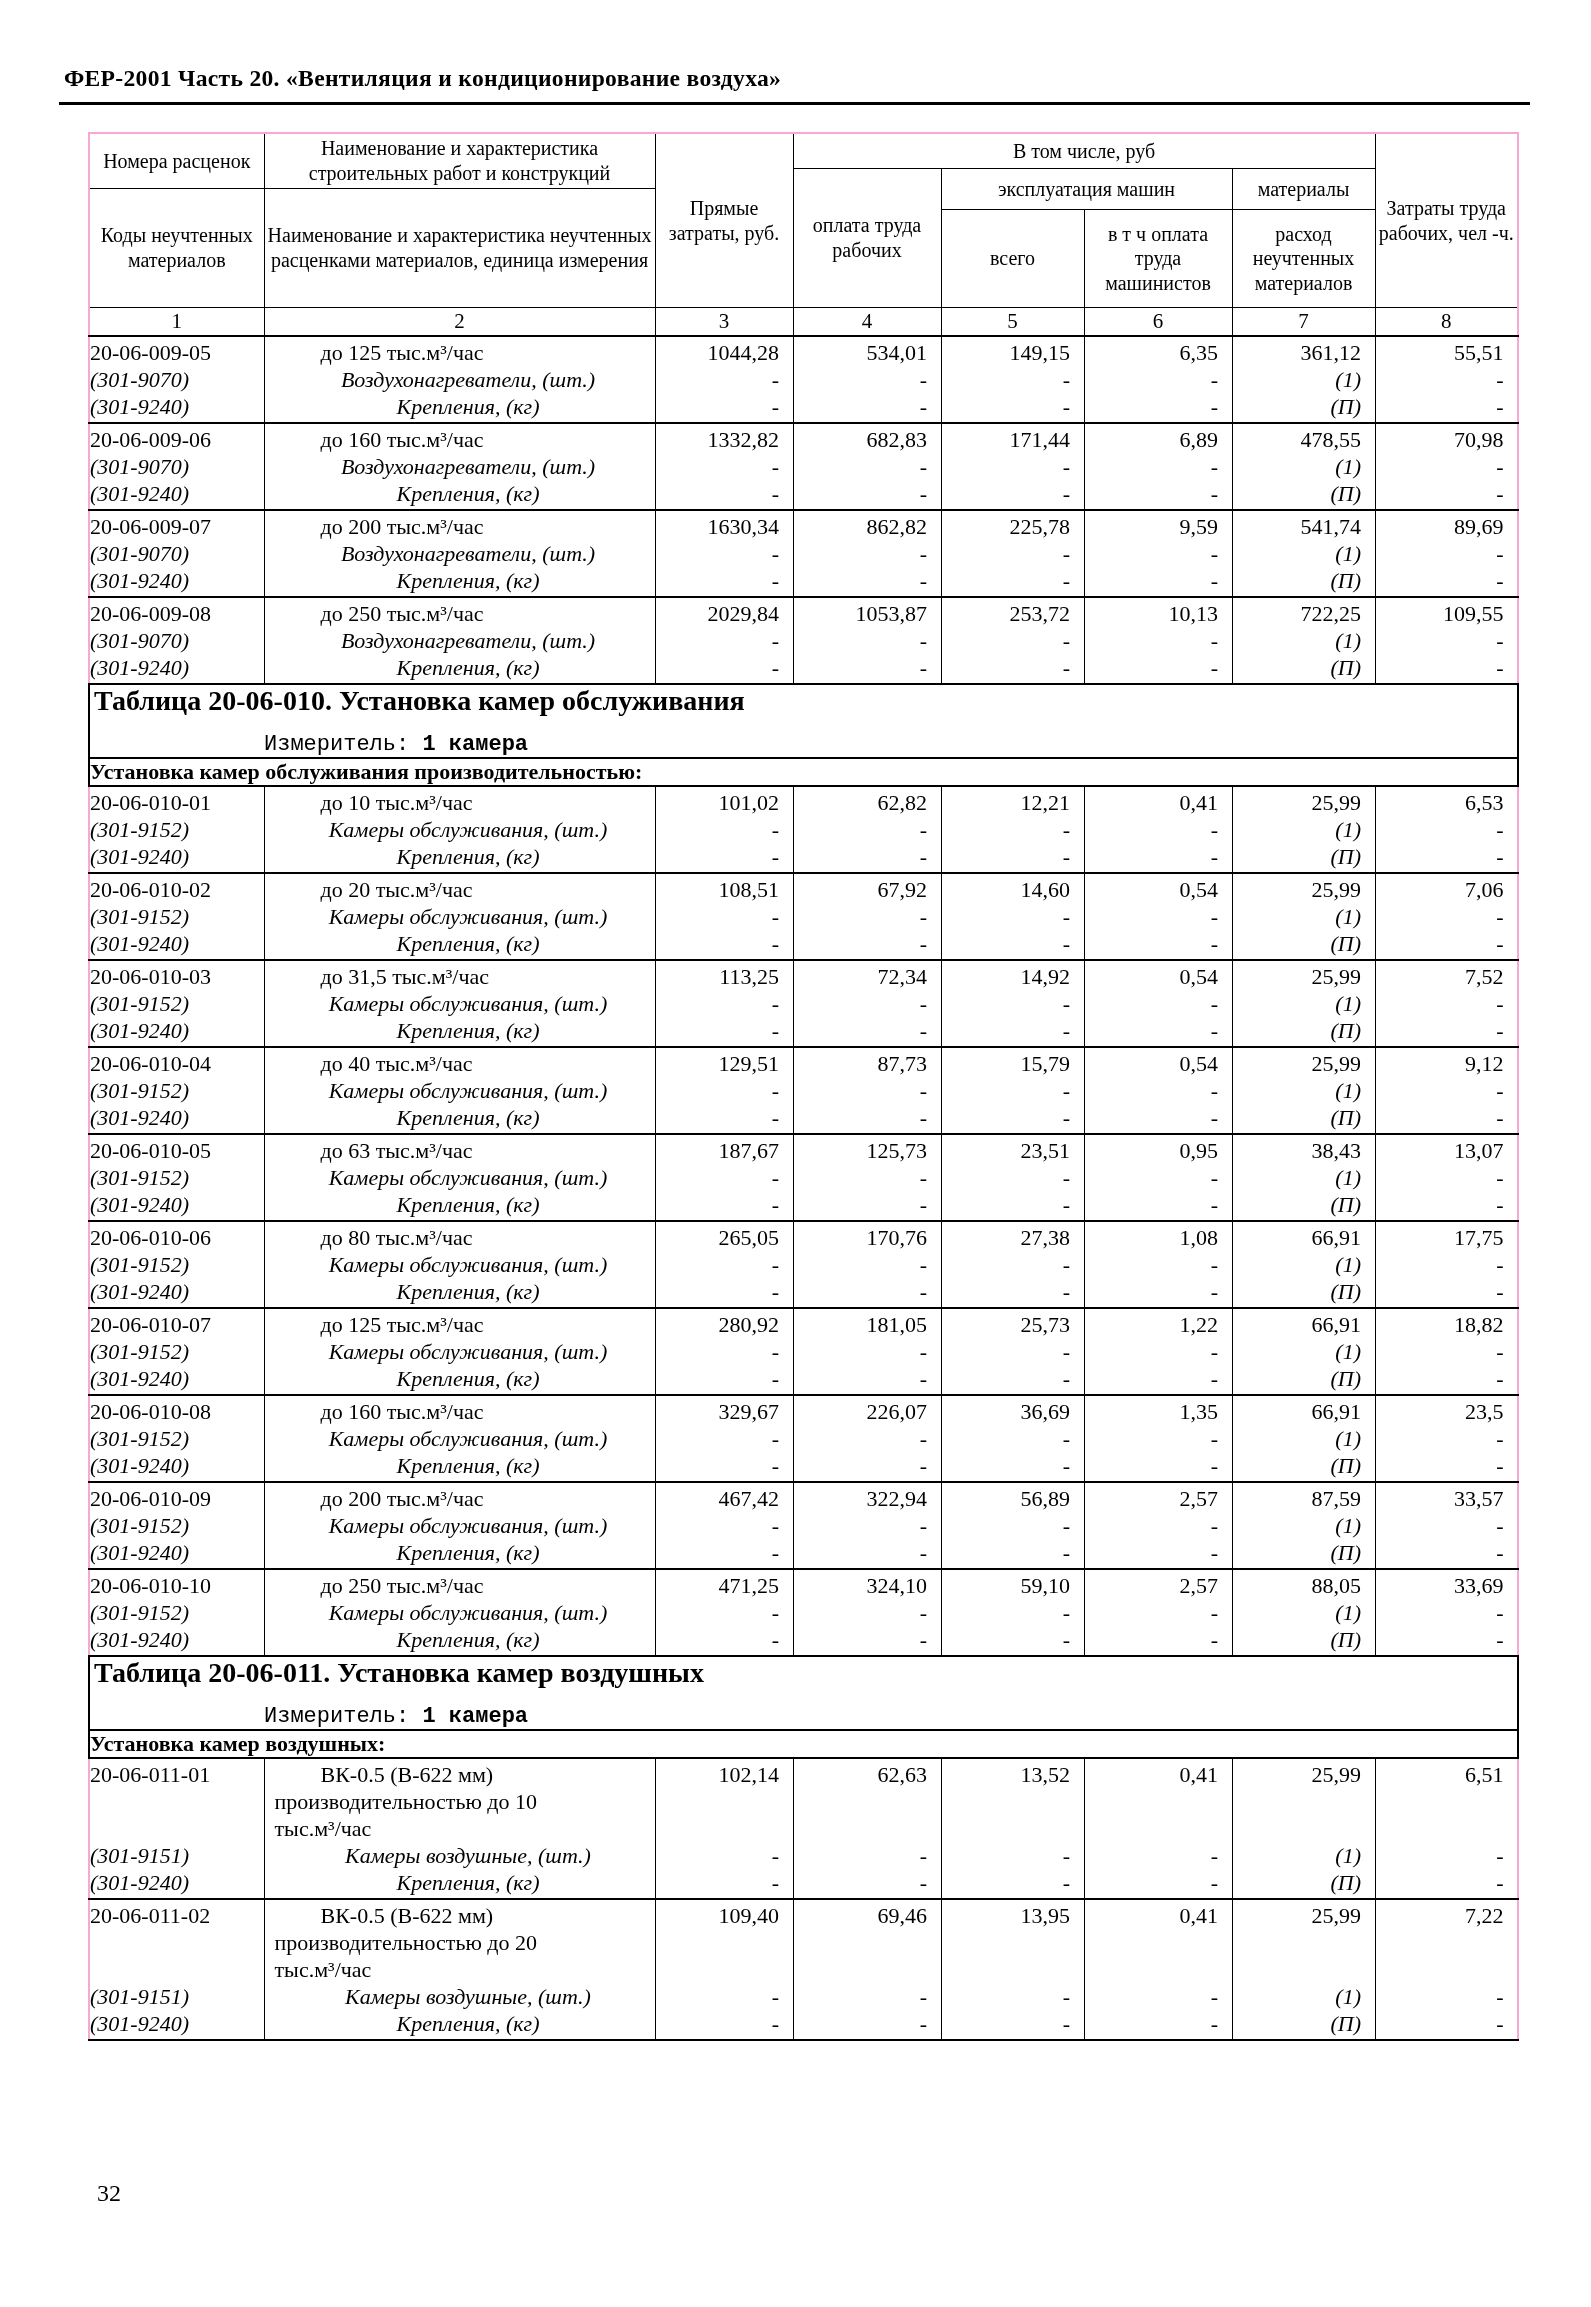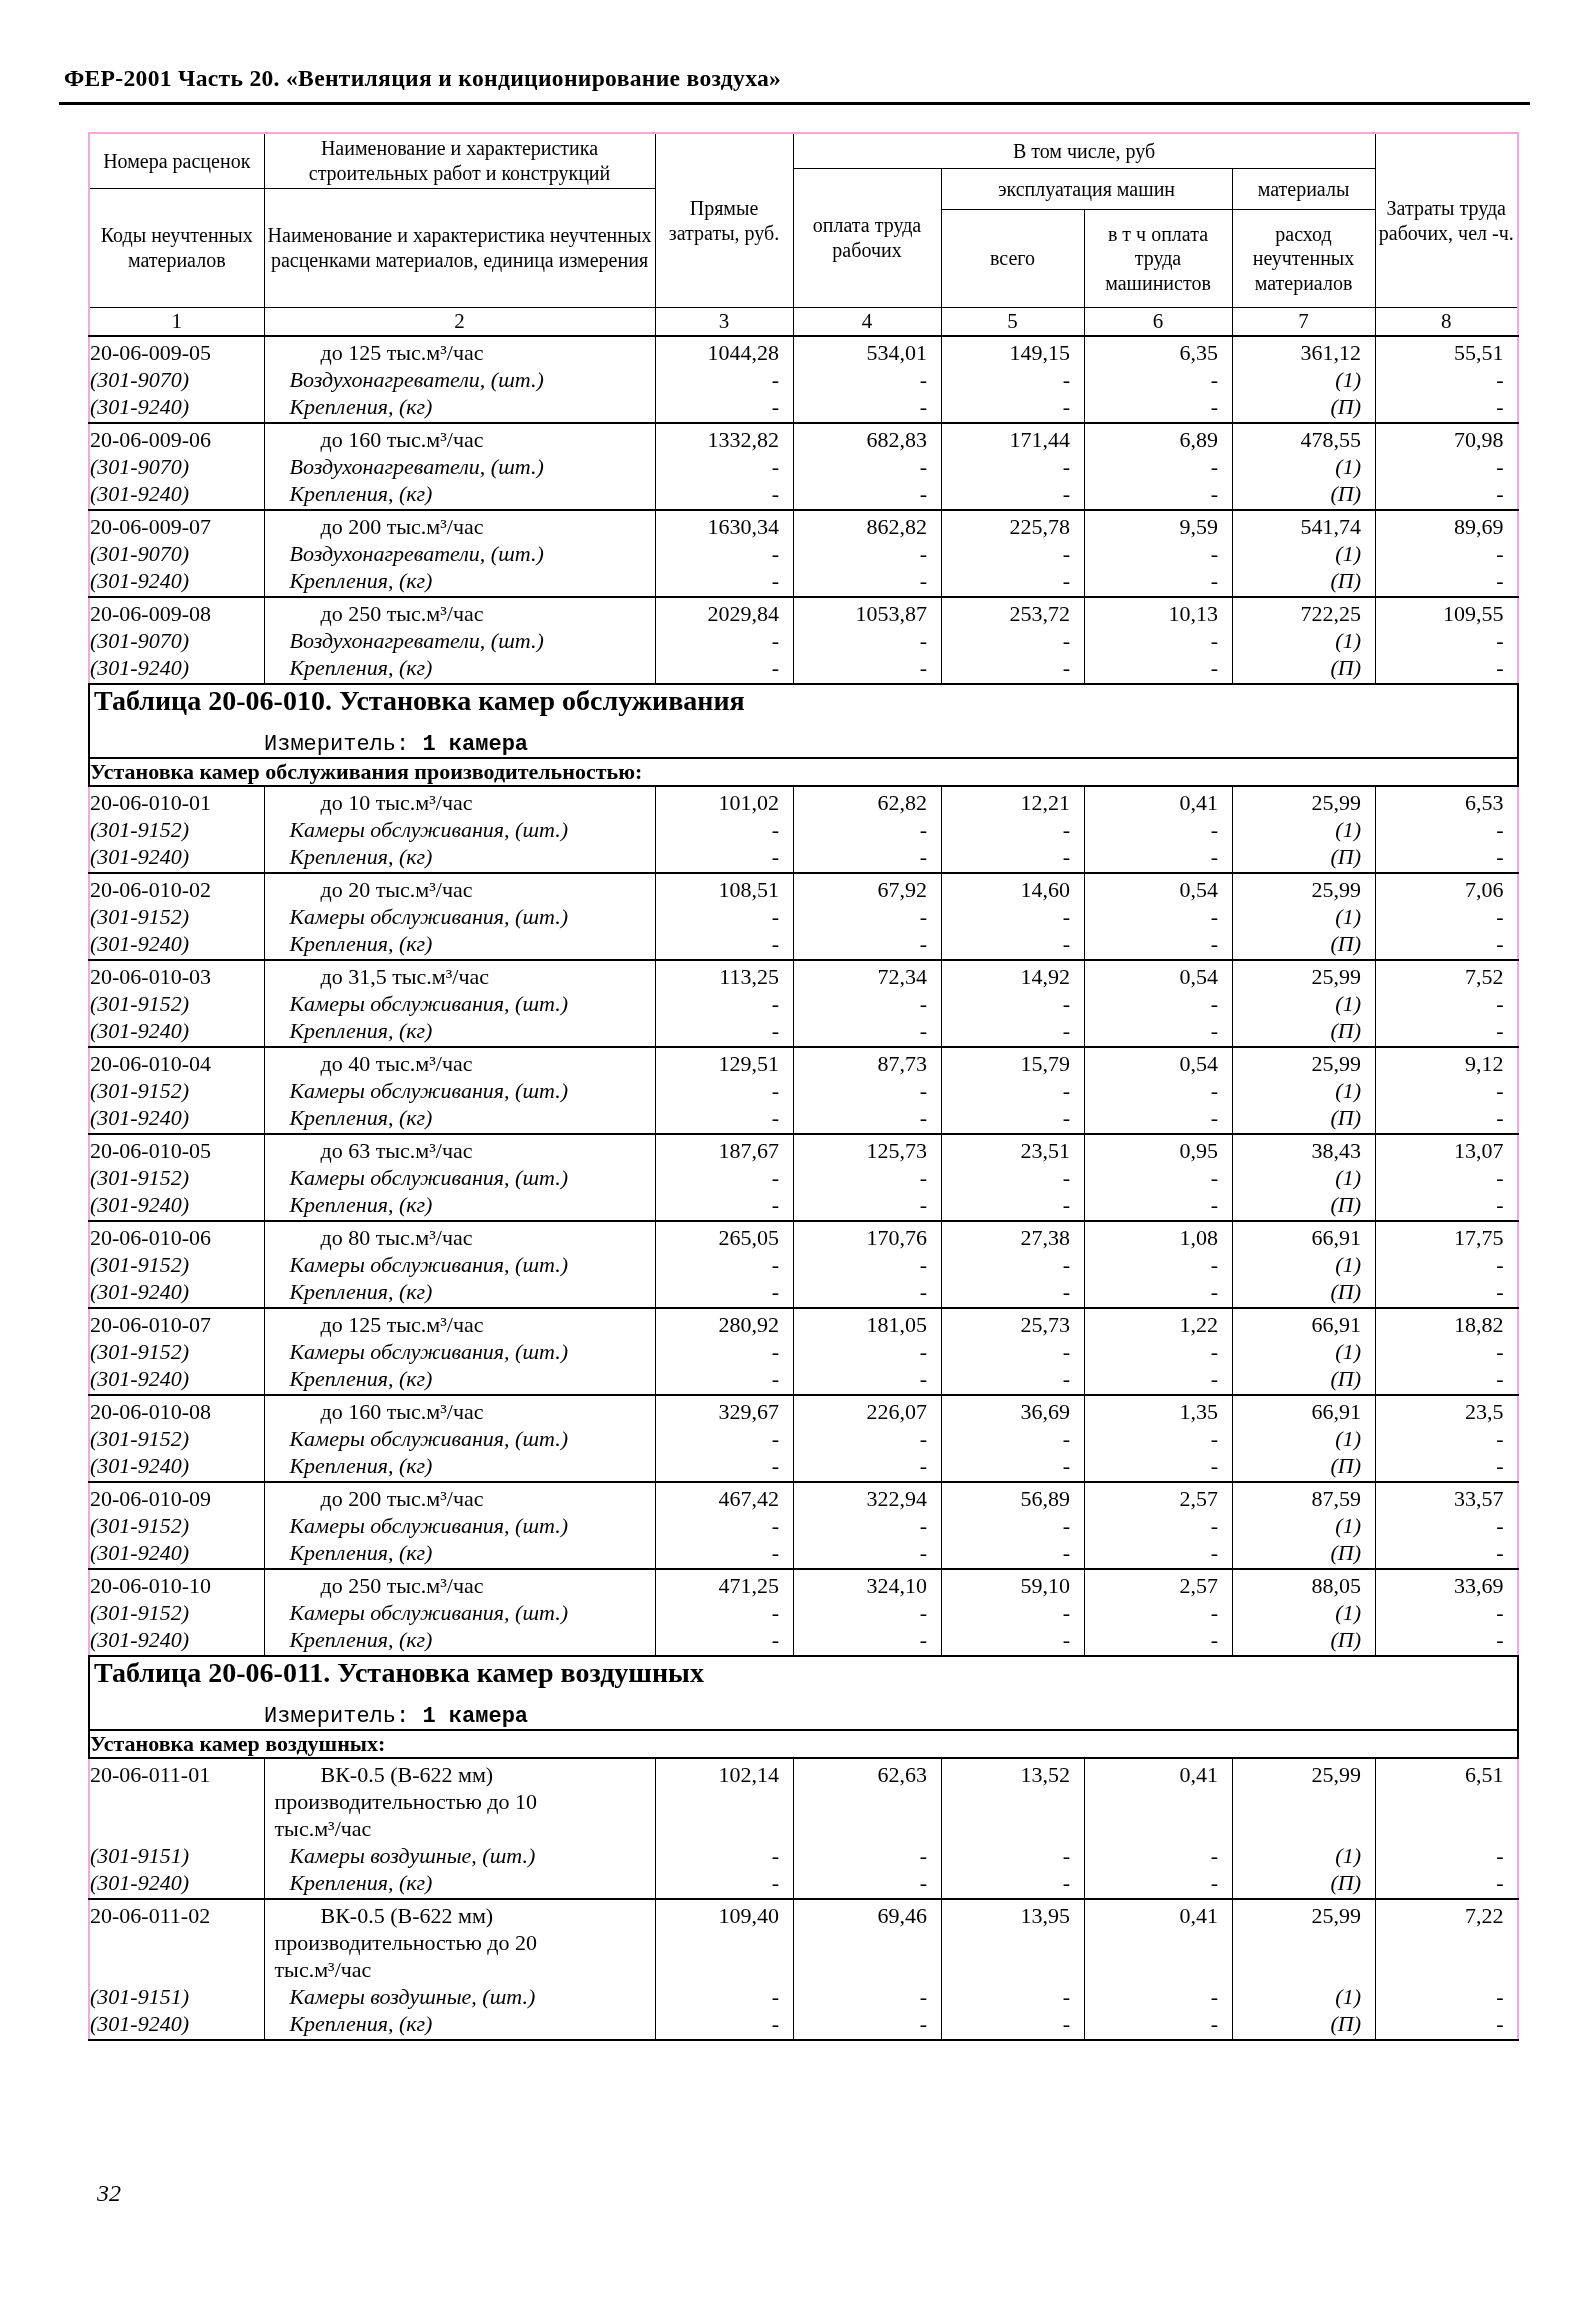--- a/index.html
+++ b/index.html
@@ -29,33 +29,33 @@
   tr.grp td{
     border:1.3px solid #000;border-top:2px solid #000;border-bottom:2px solid #000;
     vertical-align:top;padding:2px 0;
   }
   .ln{height:27px;line-height:27px;font-size:22px;white-space:nowrap;overflow:visible;}
   .c-code .ln{text-align:left;}
   .c-num .ln{text-align:right;padding-right:13.5px;}
   .it{font-style:italic;}
   .desc-main{padding-left:56px;}
   .desc-cont{padding-left:10px;}
-  .desc-mat{padding-left:25px;font-style:italic;}
+  .desc-mat{padding-left:17px;font-style:italic;text-align:center;}
   td.sec-head{
     border:0;border-left:2px solid #000;border-right:2px solid #000;
     padding:16px 0 12px 0;vertical-align:top;
   }
   .sec-title{font-size:28px;font-weight:bold;padding-left:4px;white-space:nowrap;}
   .sec-meter{font-size:22px;padding-left:174px;margin-top:15px;white-space:nowrap;font-family:Liberation Mono, monospace;}
   .sec-meter-val{font-weight:bold;}
   td.sec-sub{
     border:2px solid #000;font-size:22px;font-weight:bold;
     padding:4.7px 0 6px 174px;white-space:nowrap;vertical-align:middle;
   }
-  .page-number{position:absolute;left:97px;top:2180px;font-size:24px;font-style:italic;}
+  .page-number{position:absolute;left:97px;top:2180px;font-size:24px;}
 </style>
 </head>
 <body>
 
 <div class="page-header">ФЕР-2001 Часть 20. «Вентиляция и кондиционирование воздуха»</div>
 <div class="header-rule"></div>
 
 <table class="grid">
   <colgroup>
     <col style="width:175px">

